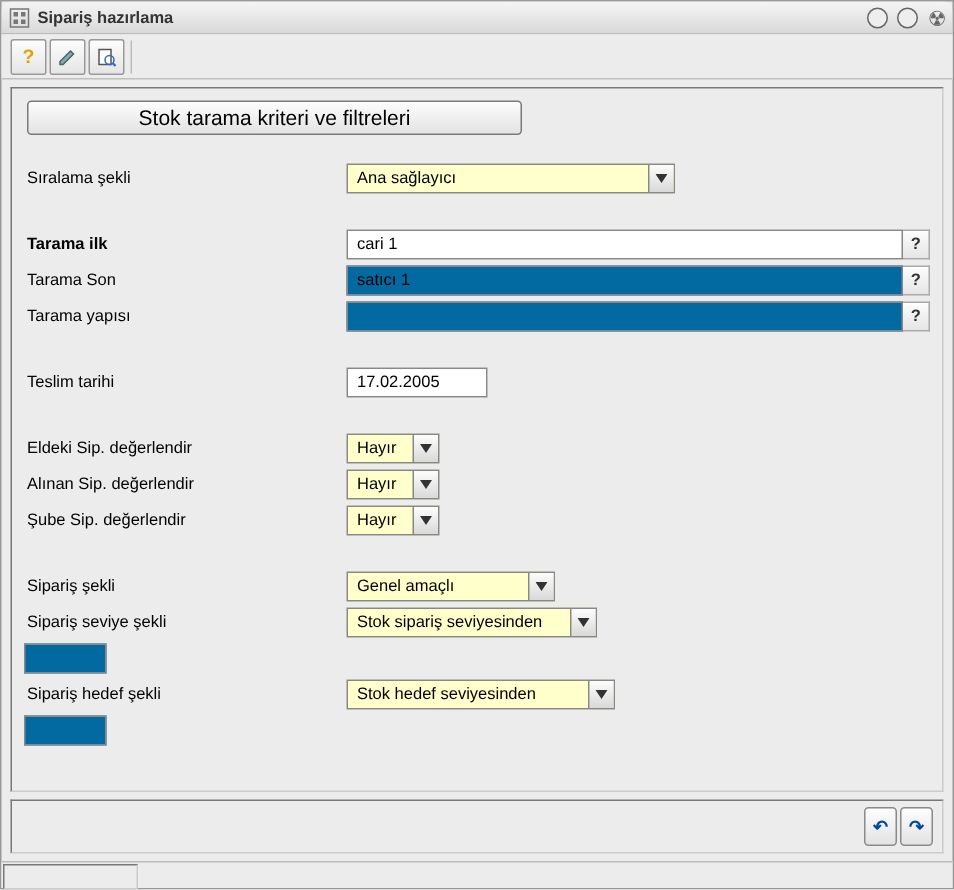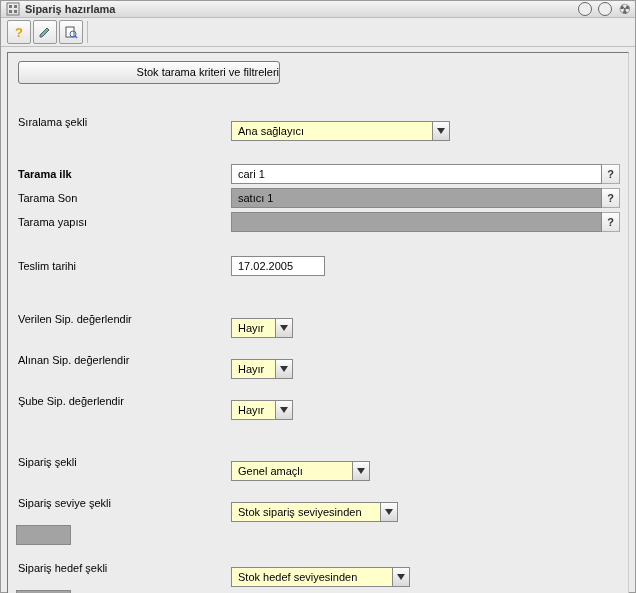--- a/index.html
+++ b/index.html
@@ -87,28 +87,28 @@
     flex-direction: column;
   }
   .content {
     flex: 1;
     background: #ececec;
     border: 1px inset #ccc;
     padding: 6px 8px;
     overflow: auto;
   }
   .big-btn {
-    width: 262px;
+    width: 330px;
     height: 23px;
     border: 1px solid #7a7a7a;
     background: linear-gradient(#fdfdfd,#e3e3e3);
     border-radius: 3px;
     margin: 2px 0 18px 2px;
-    font-size: 11px;
-    text-align: right;
+    font-size: 14px;
+    text-align: center;
     line-height: 21px;
   }
   .form-row {
     display: flex;
     align-items: center;
     min-height: 22px;
     margin-bottom: 2px;
   }
   .form-row .label {
     width: 215px;
@@ -123,39 +123,38 @@
     gap: 0;
   }
   .gap { height: 20px; }
 
   .select-wrap {
     display: inline-flex;
     border: 1px solid #888;
     background: #ffffcc;
     height: 20px;
     align-items: stretch;
-    margin-top: 19px;
   }
   .select-wrap .sel-text {
     padding: 2px 6px;
     display: flex; align-items: center;
     min-width: 40px;
   }
   .select-wrap .sel-btn {
     width: 17px;
     border-left: 1px solid #888;
     background: linear-gradient(#fdfdfd,#d9d9d9);
     display: flex; align-items: center; justify-content: center;
   }
   .sel-btn svg { width: 8px; height: 6px; }
 
   .text-input {
     height: 20px;
     border: 1px solid #888;
-    background: #a3a3a3;
+    background: #0369a1;
     padding: 2px 6px;
     display: flex; align-items: center;
   }
   .text-input.white { background: #fff; }
   .text-input.fullrow { flex: 1; }
 
   .qmark-btn {
     width: 18px; height: 20px;
     border: 1px solid #aaa;
     border-left: 0;
@@ -287,21 +286,21 @@
         <div class="label">Teslim tarihi</div>
         <div class="field">
           <div class="text-input white" style="width:94px">17.02.2005</div>
         </div>
       </div>
 
       <div class="gap"></div>
 
 
       <div class="form-row">
-        <div class="label">Verilen Sip. değerlendir</div>
+        <div class="label">Eldeki Sip. değerlendir</div>
         <div class="field">
           <div class="select-wrap">
             <div class="sel-text" style="width:43px">Hayır</div>
             <div class="sel-btn">
                 <svg viewBox="0 0 8 6">
                   <path d="M0 0 L8 0 L4 6 Z" fill="#333"></path>
                 </svg>
               </div>
           </div>
         </div>

